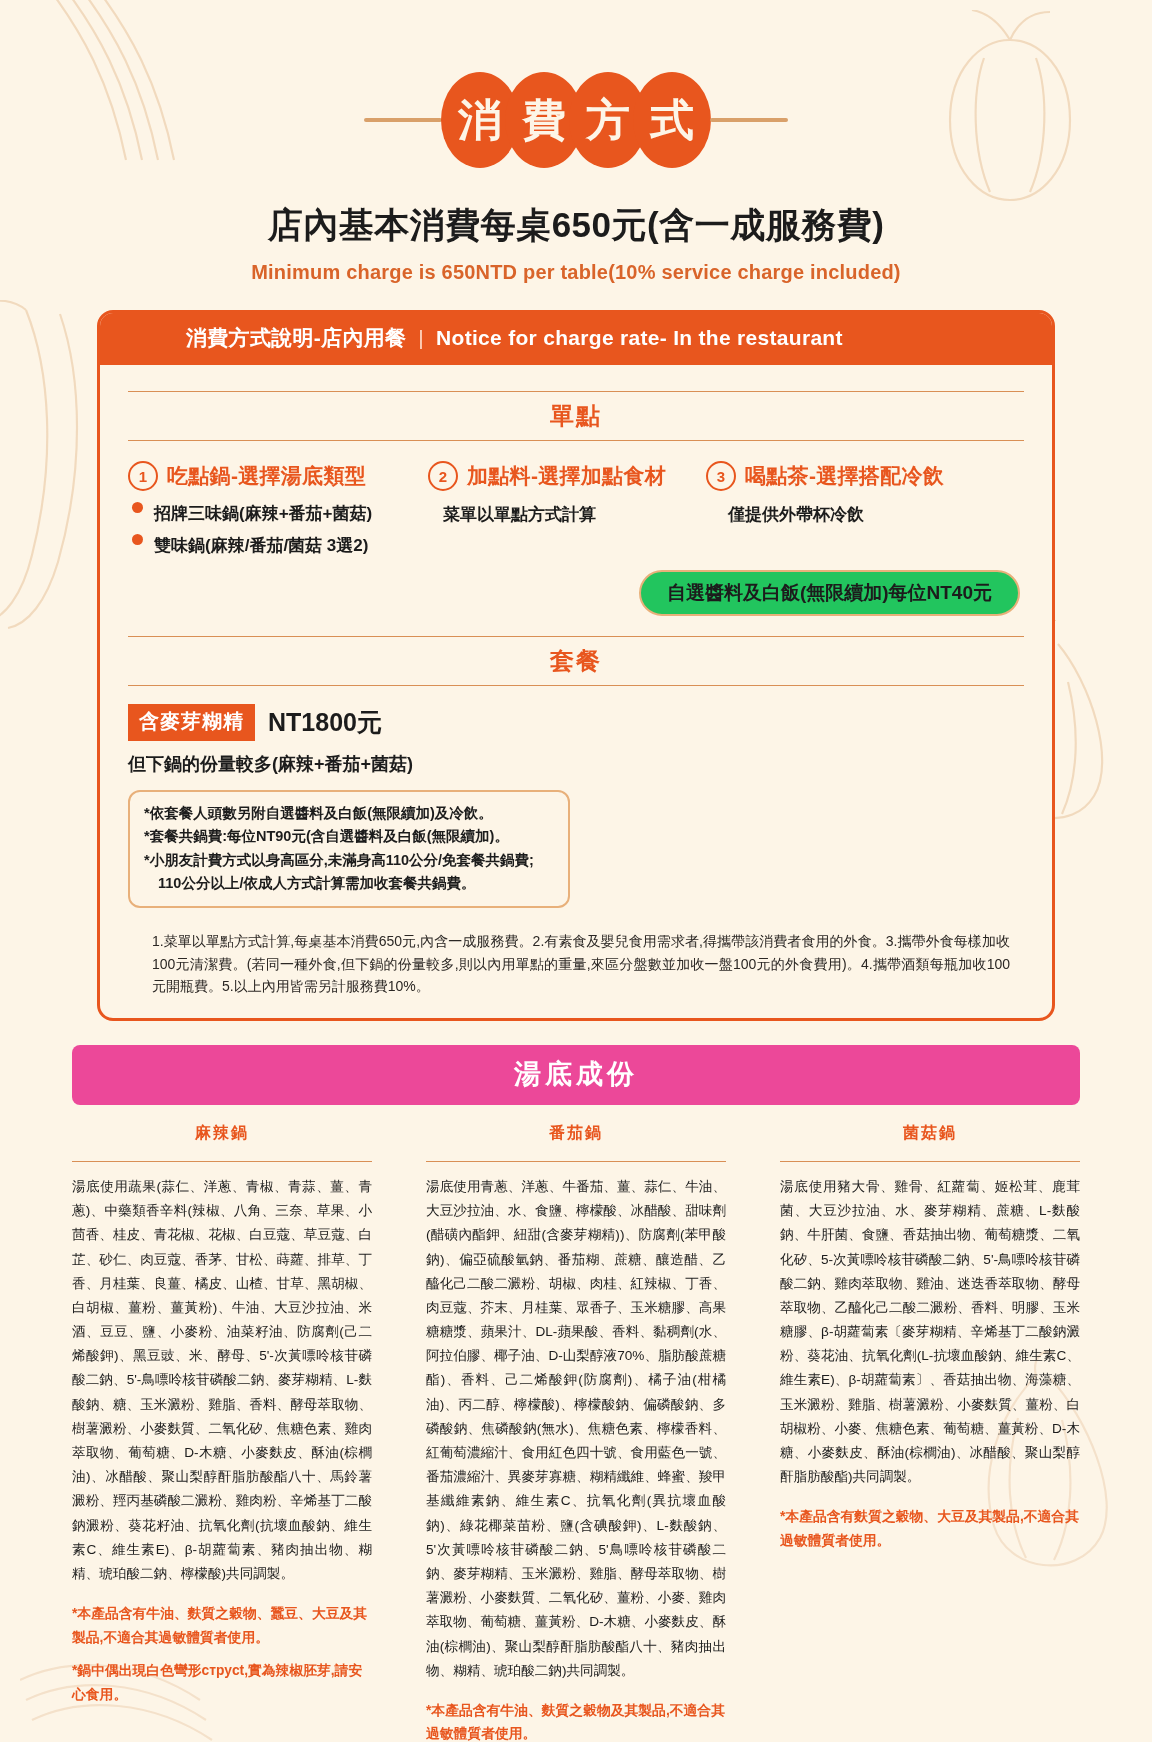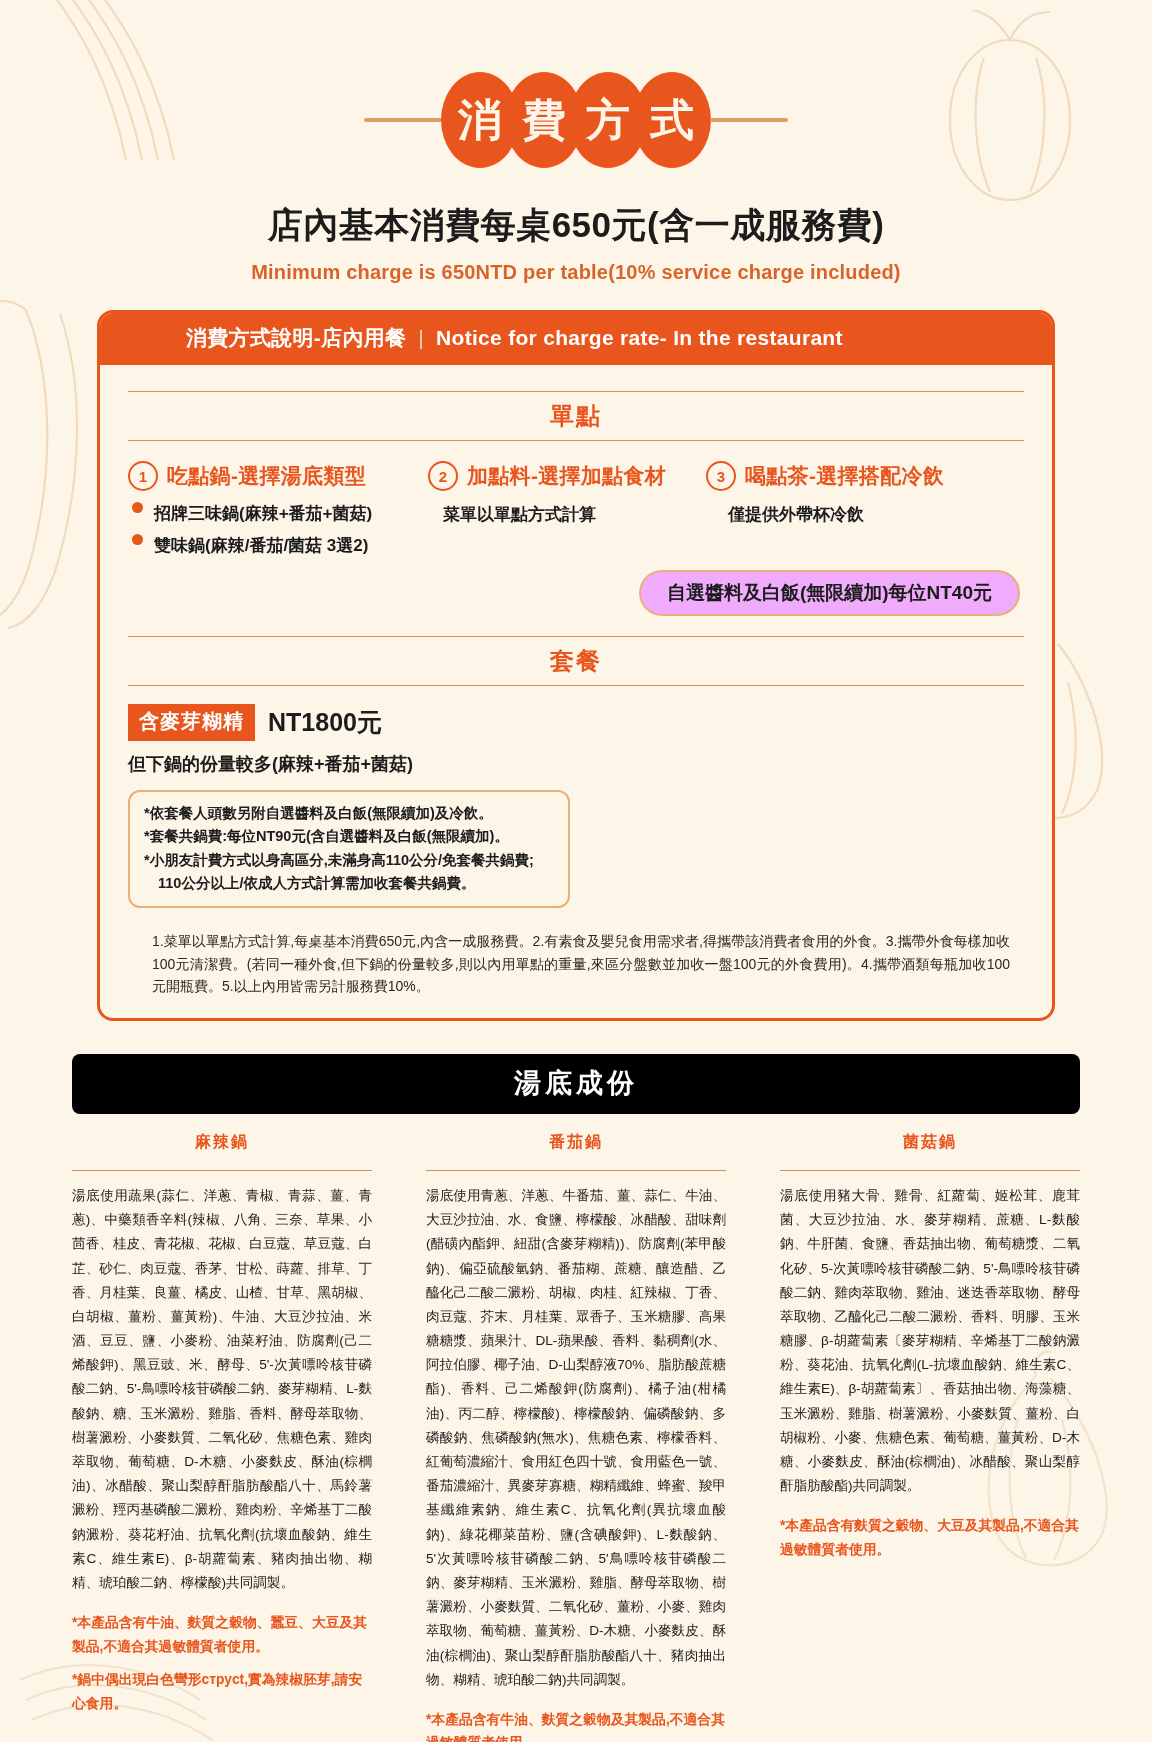--- a/index.html
+++ b/index.html
@@ -94,21 +94,21 @@
   .bl{display:flex;align-items:flex-start;margin-bottom:9px;}
   .dot{width:11px;height:11px;border-radius:50%;background:#e8561e;flex:0 0 11px;margin-right:11px;}
   .bl-txt{font-size:17px;font-weight:bold;color:#1c1c1c;}
   .plain{font-size:17px;font-weight:bold;color:#1c1c1c;margin-top:12px;padding-left:15px;}
   .plain3{padding-left:22px;}
 
   .pill-row{display:flex;justify-content:flex-end;margin-top:4px;padding-right:4px;}
   .pill{
     border:2px solid #e8b07a;border-radius:26px;
     padding:8px 26px;font-size:19px;font-weight:bold;color:#1c1c1c;
-    background:#f0abfc;
+    background:#22c55e;
   }
 
   
   .sets{display:flex;margin-top:18px;}
   .set{width:50%;}
   .set-hdr{display:flex;align-items:center;}
   .tag{
     background:#e8561e;color:#fff;font-size:20px;font-weight:bold;
     padding:4px 11px 6px 11px;letter-spacing:1px;
   }
@@ -120,22 +120,22 @@
     padding:10px 14px;margin-top:14px;margin-right:6px;
     font-size:14.5px;font-weight:bold;color:#1c1c1c;line-height:1.62;
   }
   .terms{
     font-size:14px;color:#2b2724;line-height:1.62;
     margin:22px 14px 4px 24px;text-align:justify;
   }
 
   
   .soup-bar{
-    width:1008px;margin:33px auto 0 auto;
-    background:#000000;color:#fff;border-radius:8px;
+    width:1008px;margin:24px auto 0 auto;
+    background:#ec4899;color:#fff;border-radius:8px;
     text-align:center;font-size:27px;font-weight:bold;letter-spacing:4px;
     padding:11px 0 13px 0;
   }
   .soup-cols{
     width:1008px;margin:18px auto 0 auto;
     display:flex;justify-content:space-between;
   }
   .soup-col{width:300px;}
   .soup-title{
     text-align:center;font-size:16px;font-weight:bold;color:#e8561e;

